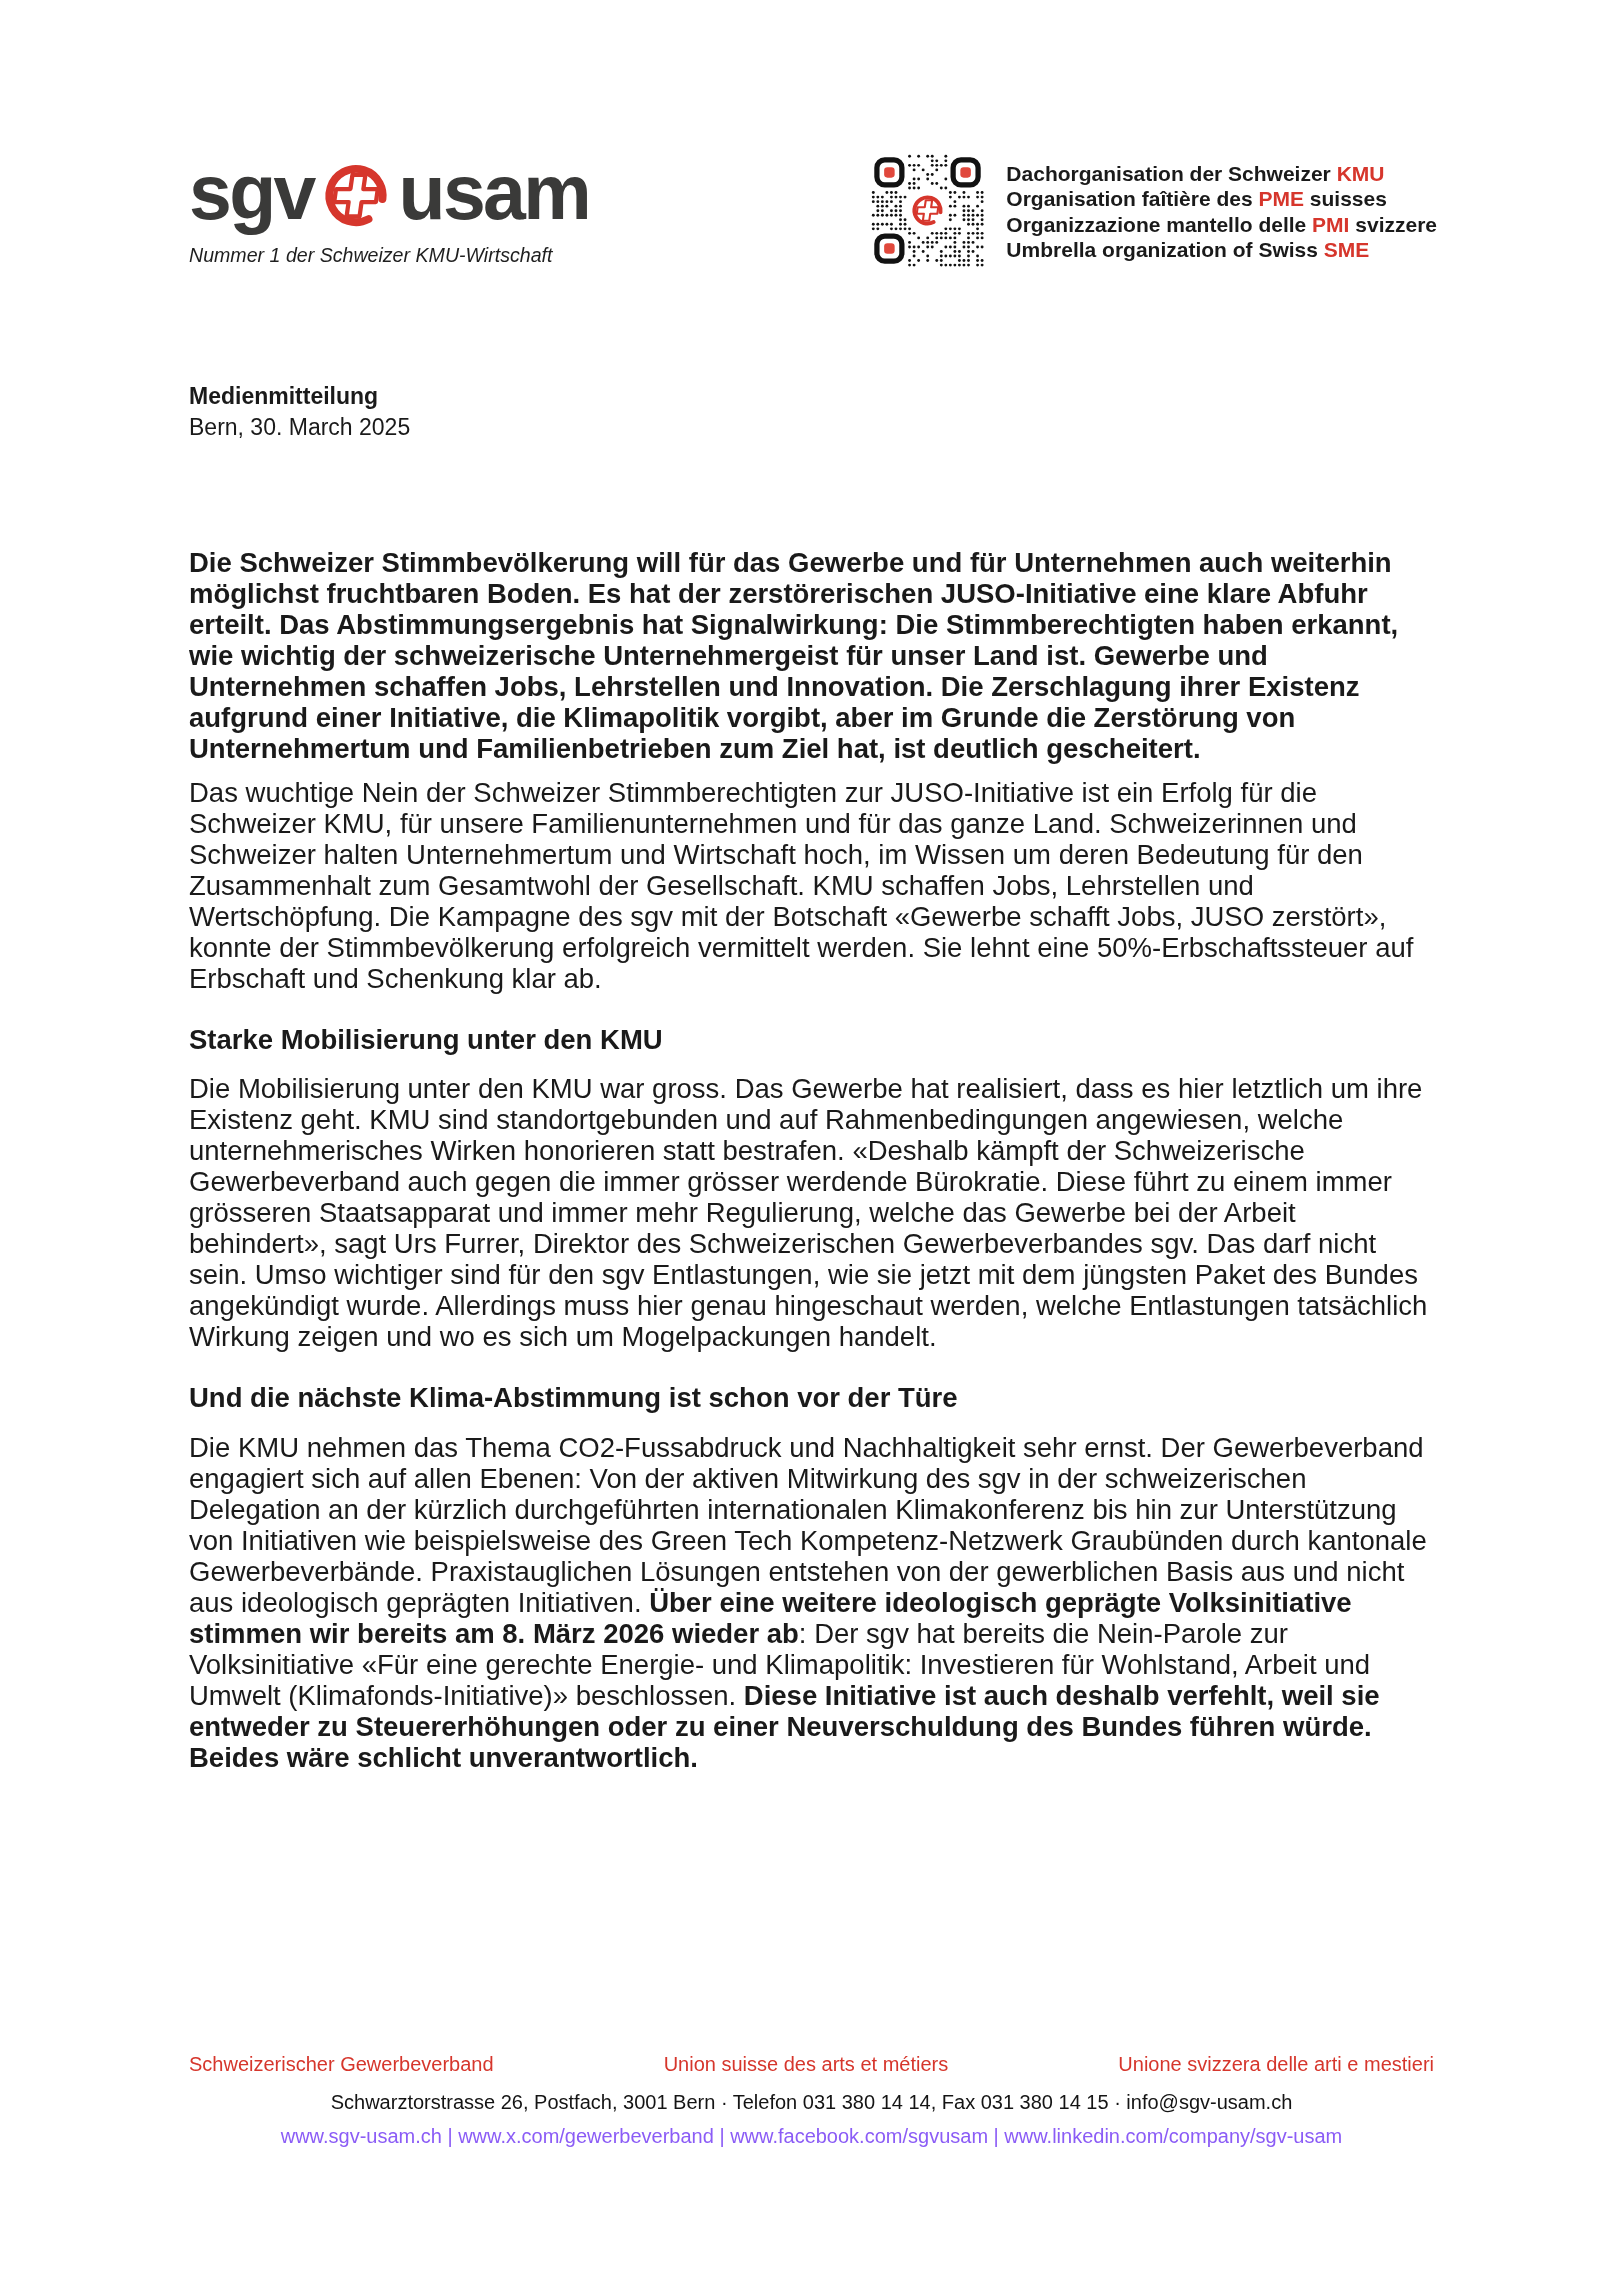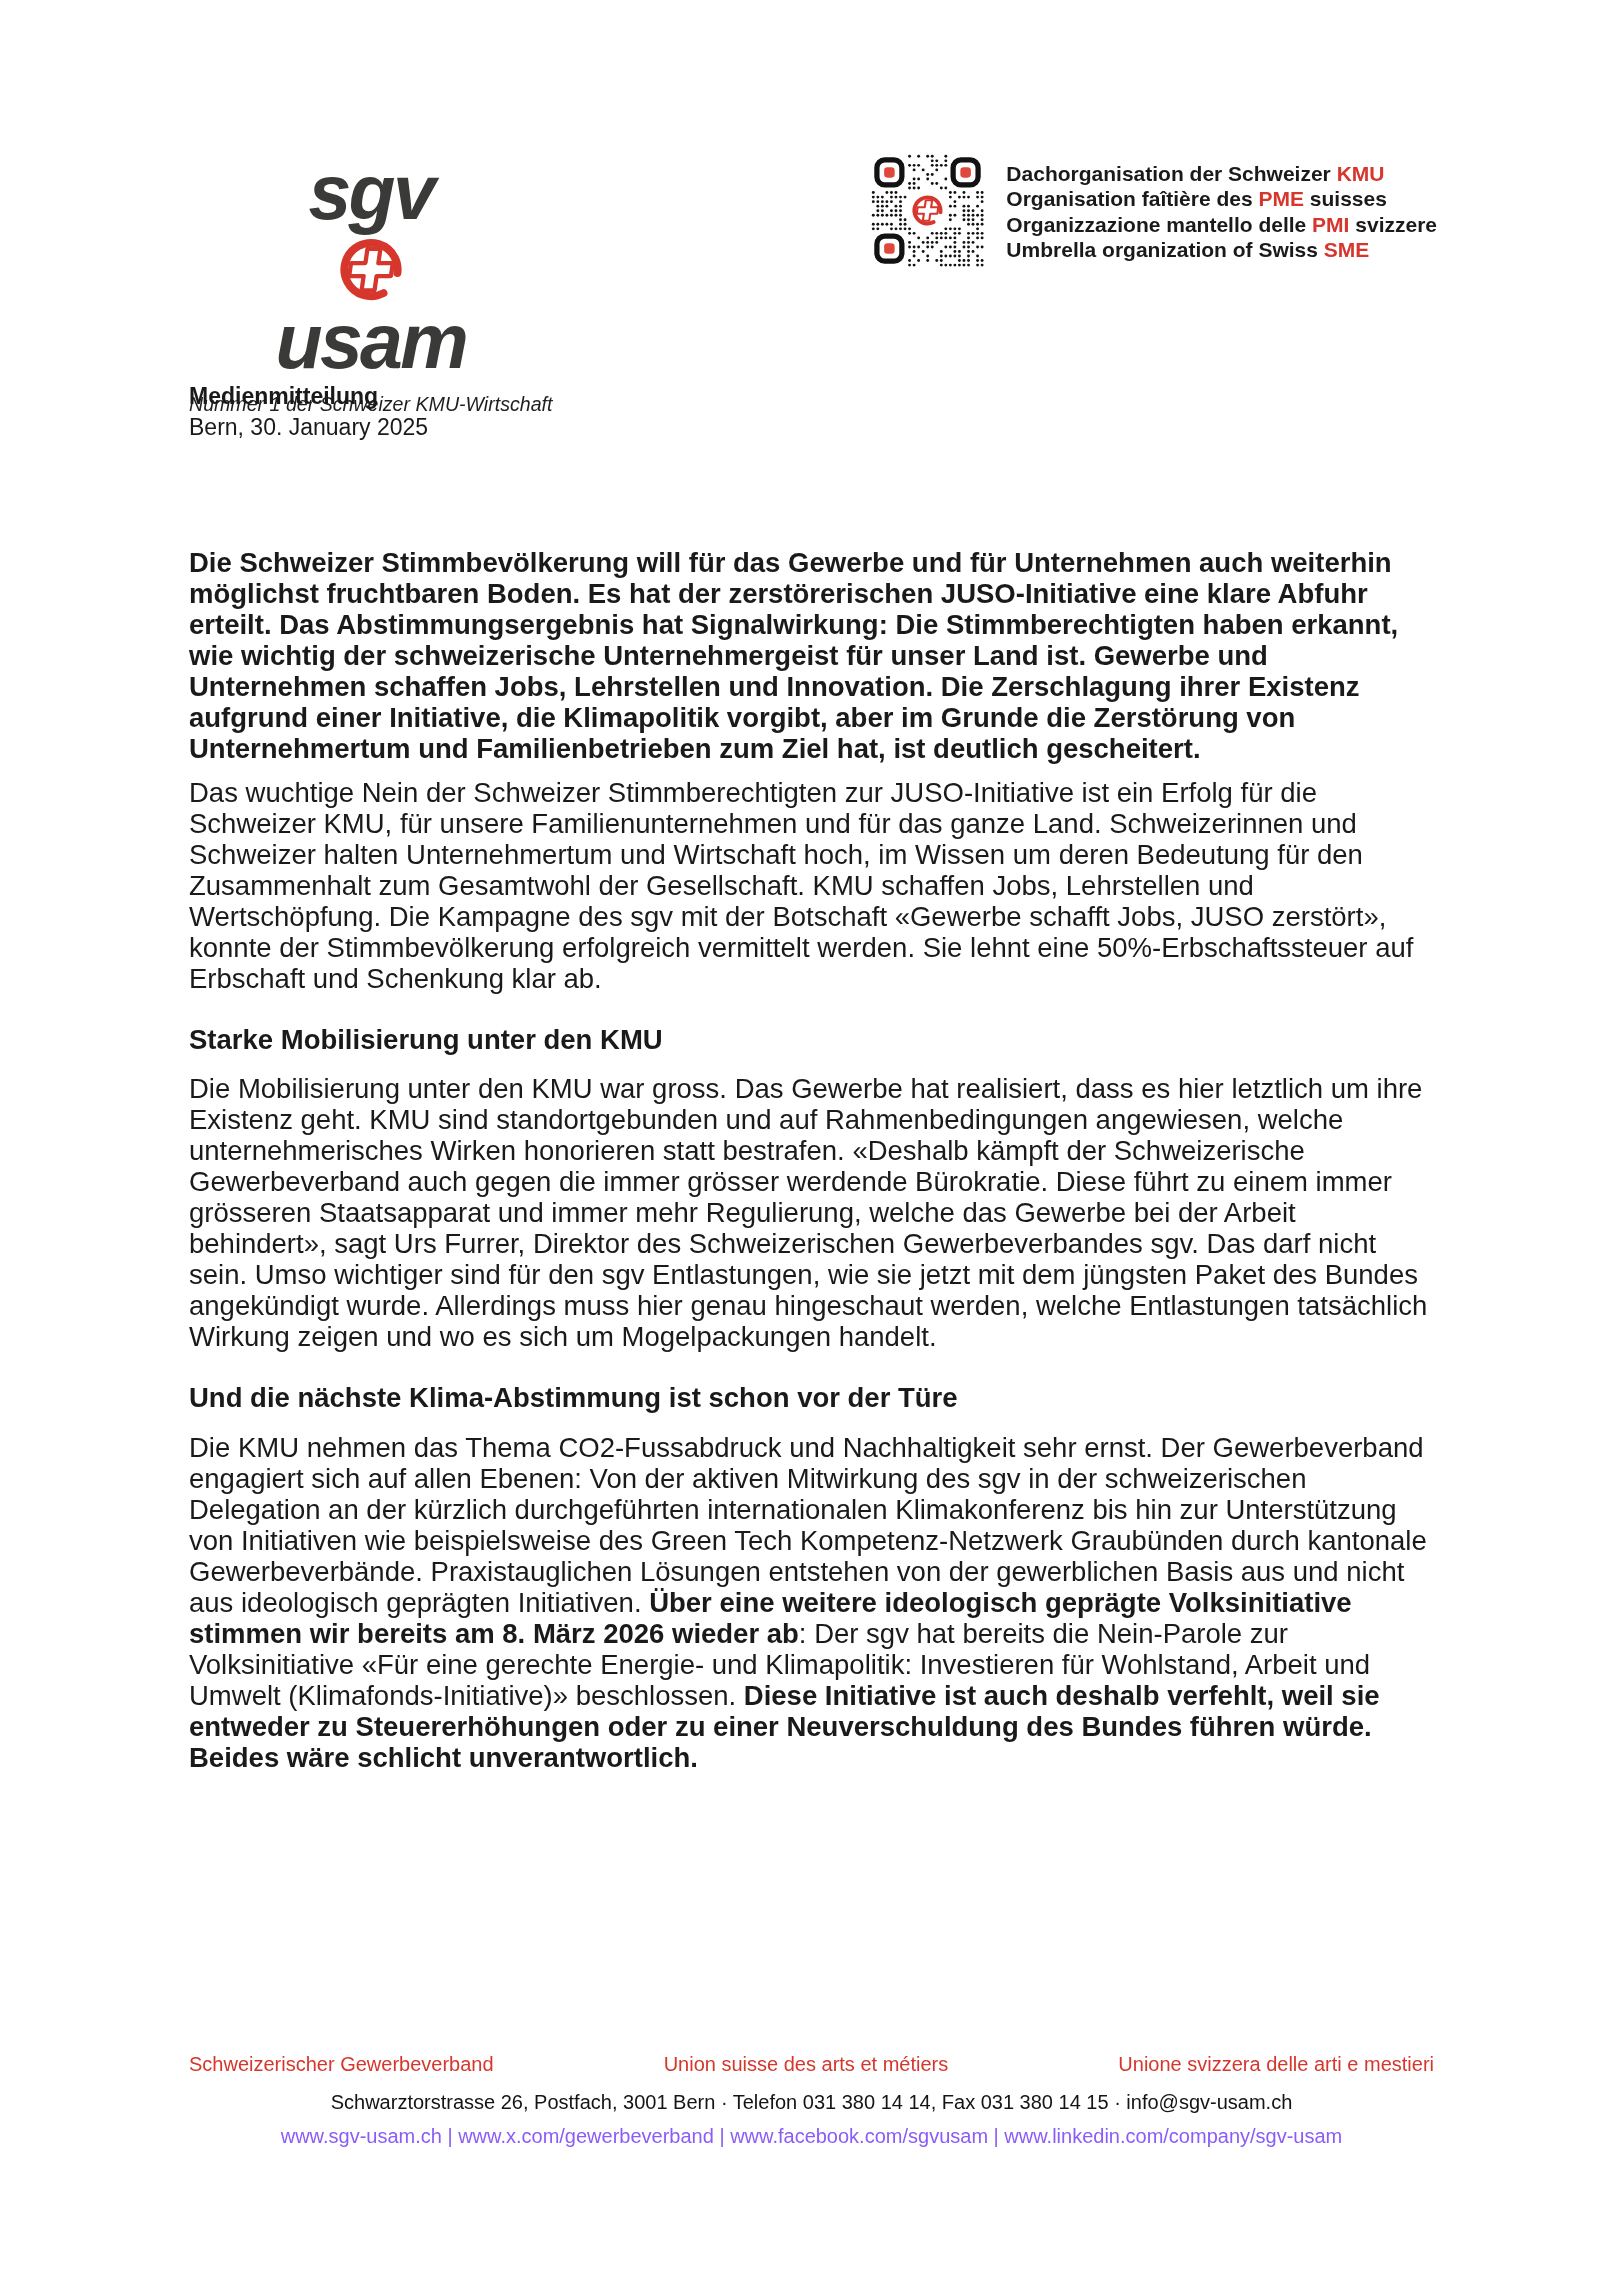--- a/index.html
+++ b/index.html
@@ -23,28 +23,26 @@
     top:154px;
     left:189px;
     right:185px;
     display:flex;
     justify-content:space-between;
     align-items:flex-start;
   }
   .wordmark{
     display:flex;
     align-items:center;
-    font-style:italic;
     font-weight:bold;
     font-size:77px;
     letter-spacing:-0.035em;
     line-height:1;
     color:var(--logo-ink);
     white-space:nowrap;
-    flex-direction:column;
   }
   .at-logo{width:72px;height:72px;margin:0 6.5px;transform:translateY(2.6px);}
   .tagline{
     font-style:italic;
     font-size:19.6px;
     color:#1f1f1f;
     margin-top:13px;
   }
   .org-block{display:flex;gap:22px;align-items:center;font-weight:bold;}
   .qr{width:113px;height:113px;flex:0 0 auto;}
@@ -353,21 +351,21 @@
           <div><span>Dachorganisation der Schweizer </span><span class="red">KMU</span><span></span></div>
           <div><span>Organisation faîtière des </span><span class="red">PME</span><span> suisses</span></div>
           <div><span>Organizzazione mantello delle </span><span class="red">PMI</span><span> svizzere</span></div>
           <div><span>Umbrella organization of Swiss </span><span class="red">SME</span><span></span></div>
         </div>
     </div>
   </div>
 
   <div class="meta">
     <div class="b">Medienmitteilung</div>
-    <div>Bern, 30. January 2025</div>
+    <div>Bern, 30. March 2025</div>
   </div>
 
 
   <div class="article">
     <p class="lead b">Die Schweizer Stimmbevölkerung will für das Gewerbe und für Unternehmen auch weiterhin möglichst fruchtbaren Boden. Es hat der zerstörerischen JUSO-Initiative eine klare Abfuhr erteilt. Das Abstimmungsergebnis hat Signalwirkung: Die Stimmberechtigten haben erkannt, wie wichtig der schweizerische Unternehmergeist für unser Land ist. Gewerbe und Unternehmen schaffen Jobs, Lehrstellen und Innovation. Die Zerschlagung ihrer Existenz aufgrund einer Initiative, die Klimapolitik vorgibt, aber im Grunde die Zerstörung von Unternehmertum und Familienbetrieben zum Ziel hat, ist deutlich gescheitert.</p>
     <div id="sections">
         <p><span>Das wuchtige Nein der Schweizer Stimmberechtigten zur JUSO-Initiative ist ein Erfolg für die Schweizer KMU, für unsere Familienunternehmen und für das ganze Land. Schweizerinnen und Schweizer halten Unternehmertum und Wirtschaft hoch, im Wissen um deren Bedeutung für den Zusammenhalt zum Gesamtwohl der Gesellschaft. KMU schaffen Jobs, Lehrstellen und Wertschöpfung. Die Kampagne des sgv mit der Botschaft «Gewerbe schafft Jobs, JUSO zerstört», konnte der Stimmbevölkerung erfolgreich vermittelt werden. Sie lehnt eine 50%-Erbschaftssteuer auf Erbschaft und Schenkung klar ab.</span></p>
         <h2>Starke Mobilisierung unter den KMU</h2>
         <p><span>Die Mobilisierung unter den KMU war gross. Das Gewerbe hat realisiert, dass es hier letztlich um ihre Existenz geht. KMU sind standortgebunden und auf Rahmenbedingungen angewiesen, welche unternehmerisches Wirken honorieren statt bestrafen. «Deshalb kämpft der Schweizerische Gewerbeverband auch gegen die immer grösser werdende Bürokratie. Diese führt zu einem immer grösseren Staatsapparat und immer mehr Regulierung, welche das Gewerbe bei der Arbeit behindert», sagt Urs Furrer, Direktor des Schweizerischen Gewerbeverbandes sgv. Das darf nicht sein. Umso wichtiger sind für den sgv Entlastungen, wie sie jetzt mit dem jüngsten Paket des Bundes angekündigt wurde. Allerdings muss hier genau hingeschaut werden, welche Entlastungen tatsächlich Wirkung zeigen und wo es sich um Mogelpackungen handelt.</span></p>
         <h2>Und die nächste Klima-Abstimmung ist schon vor der Türe</h2>

